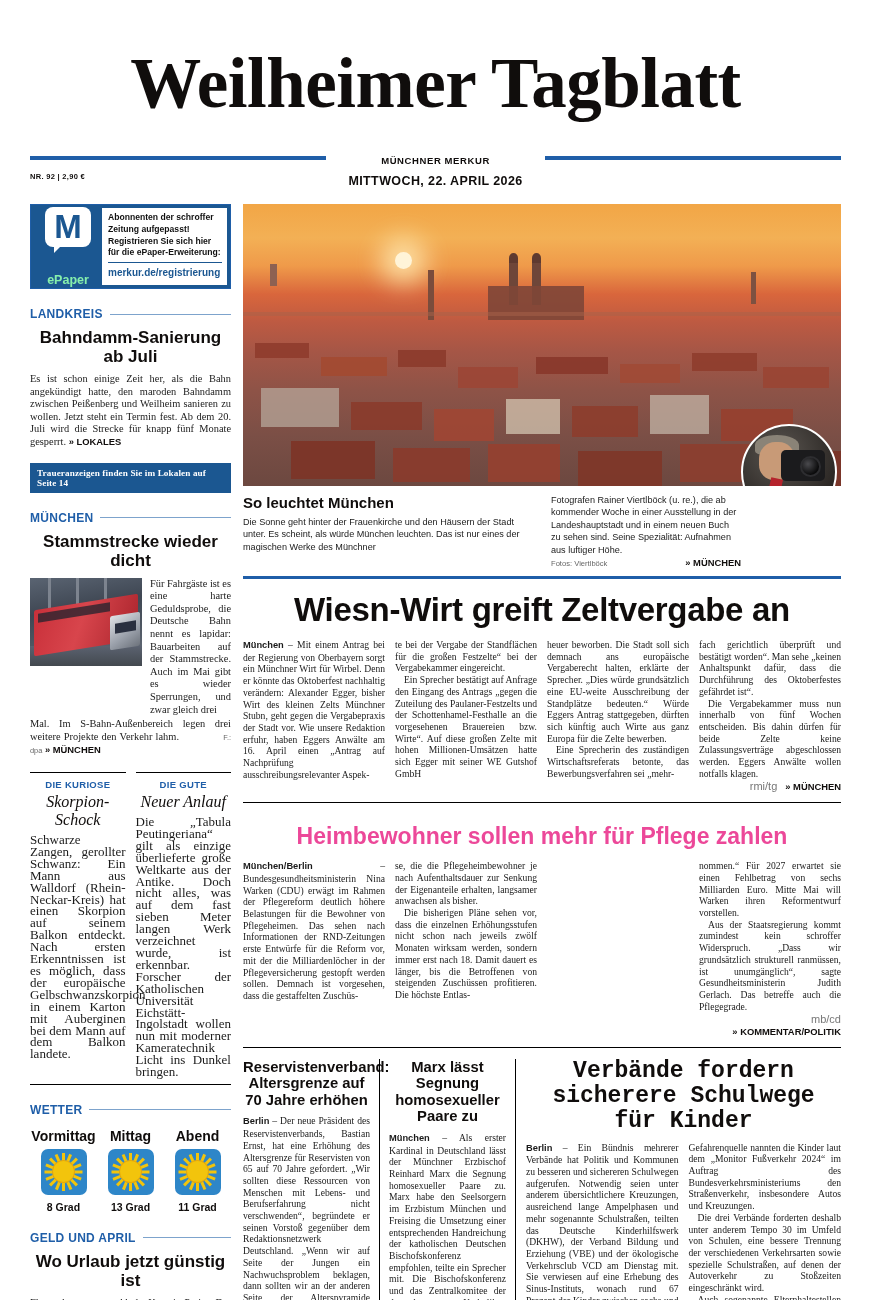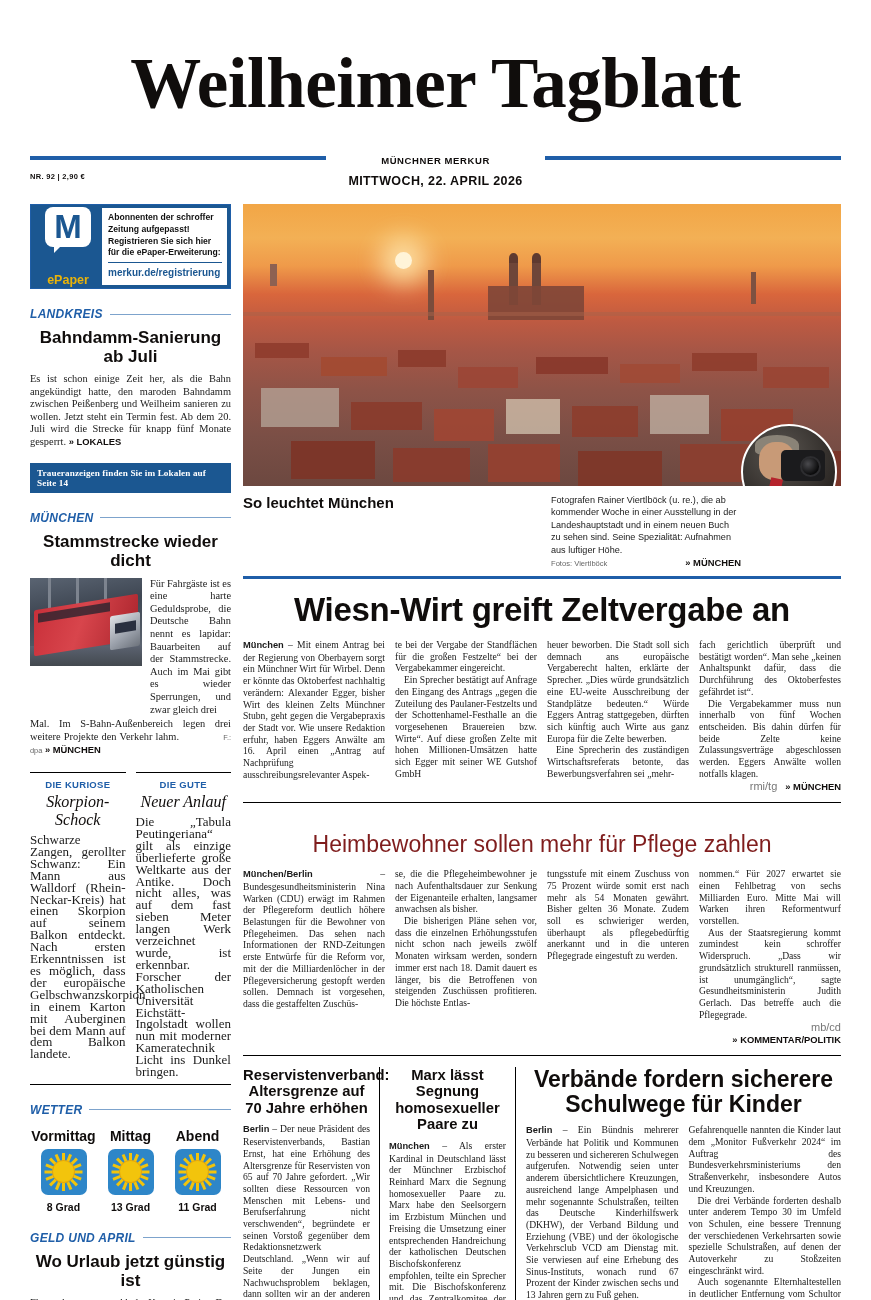--- a/index.html
+++ b/index.html
@@ -66,38 +66,38 @@
     width: 46px; height: 42px; background: #fff; border-radius: 8px;
     color: #1b5791; font-family: "Liberation Sans", sans-serif; font-weight: bold;
     font-size: 33px; line-height: 40px; text-align: center; position: relative;
   }
   .epaper-m::after {
     content: ""; position: absolute; bottom: -6px; left: 9px;
     border-left: 8px solid #fff; border-bottom: 8px solid transparent;
   }
   .epaper-logo-text {
     font-family: "Liberation Sans", sans-serif; font-weight: bold;
-    font-size: 12.5px; margin-top: 26px; color: #eab308;
+    font-size: 12.5px; margin-top: 26px; color: #86efac;
   }
   .epaper-body { flex: 1 1 auto; background: #fff; padding: 4px 5px 0 6px; }
   .epaper-lines {
     font-family: "Liberation Sans", sans-serif; font-weight: bold;
     font-size: 8.6px; line-height: 11.8px; color: #111;
   }
   .epaper-url {
     font-family: "Liberation Sans", sans-serif; font-weight: bold;
     font-size: 10px; color: #1b5791; margin-top: 3px;
     border-top: 1px solid #1b5791; padding-top: 4px;
   }
 
   
   .sec-head { display: flex; align-items: center; gap: 7px; margin-top: 18px; }
   .sec-head .label {
     font-family: "Liberation Sans", sans-serif; font-weight: bold;
-    font-size: 12px; letter-spacing: 0.3px; color: #1f5ea8; white-space: nowrap; font-style: italic;
+    font-size: 12px; letter-spacing: 0.3px; color: #1f5ea8; white-space: nowrap;
   }
   .sec-head .rule { flex: 1 1 auto; height: 1px; background: #7da3cc; }
 
   .hl {
     font-family: "Liberation Sans", sans-serif; font-weight: bold;
     color: #100d0c; text-align: center; line-height: 1.12;
   }
   .hl-sm { font-size: 17px; margin-top: 7px; }
 
   .body-txt {
@@ -305,35 +305,35 @@
   }
   .art-txt b { font-family: "Liberation Sans", sans-serif; font-size: 9.3px; }
   .art-txt p { margin-top: 0; text-indent: 9px; }
   .art-txt p:first-child { text-indent: 0; }
   .art-end { display: flex; align-items: baseline; gap: 8px; justify-content: flex-end; margin-top: 2px; }
   .art-end .sig { font-family: "Liberation Sans", sans-serif; font-size: 11px; color: #777; }
   .art-end .ref2 { font-family: "Liberation Sans", sans-serif; font-weight: bold;
     font-size: 9.4px; color: #100d0c; }
 
   .mid-hl {
-    font-family: "Liberation Sans", sans-serif; font-weight: normal;
-    font-size: 23px; text-align: center; color: #7f1d1d; margin-top: 28px;
+    font-family: "Liberation Sans", sans-serif; font-weight: bold;
+    font-size: 23px; text-align: center; color: #ec4899; margin-top: 20px;
   }
 
   
   .bot-wrap { display: flex; margin-top: 11px; }
   .bot-a { width: 136px; flex: 0 0 136px; padding-right: 9px; }
   .bot-b { width: 136px; flex: 0 0 136px; padding: 0 9px; border-left: 1px solid #000; }
   .bot-c { flex: 1 1 auto; padding-left: 10px; border-left: 1px solid #000; }
   .bot-hl {
     font-family: "Liberation Sans", sans-serif; font-weight: bold;
     font-size: 14.8px; line-height: 1.12; text-align: center; color: #100d0c;
   }
   .bot-hl-big {
-    font-family: Liberation Sans, sans-serif; font-weight: bold;
+    font-family: Liberation Mono, monospace; font-weight: bold;
     font-size: 23px; line-height: 1.1; text-align: center; color: #100d0c;
   }
   .bot-txt {
     font-family: "Liberation Serif", serif; font-size: 9.6px;
     line-height: 11.7px; text-align: justify; color: #1a1a1a; margin-top: 7px; hyphens: auto;
   }
   .bot-txt b { font-family: "Liberation Sans", sans-serif; font-size: 9.3px; }
   .bot-txt p { text-indent: 9px; }
   .bot-txt p:first-child { text-indent: 0; }
   .bot-c-cols { display: flex; gap: 10px; margin-top: 7px; }
@@ -526,20 +526,21 @@
             <div class="photog-strap"></div>
             <div class="photog-cam"></div>
             <div class="photog-lens"></div>
           </div>
         </div>
       </div>
 
       <div class="hero-cap">
         <div class="cap-left">
           <div class="cap-title">So leuchtet München</div>
+          <div class="cap-txt">Die Sonne geht hinter der Frauenkirche und den Häusern der Stadt unter. Es scheint, als würde München leuchten. Das ist nur eines der magischen Werke des Münchner</div>
         </div>
         <div class="cap-right">
           <div class="cap-txt" style="margin-top:0">Fotografen Rainer Viertlböck (u. re.), die ab kommender Woche in einer Ausstellung in der Landeshauptstadt und in einem neuen Buch zu sehen sind. Seine Spezialität: Aufnahmen aus luftiger Höhe.</div>
           <div class="cap-foot">
             <span class="cap-credit">Fotos: Viertlböck</span>
             <span class="cap-ref">» MÜNCHEN</span>
           </div>
         </div>
       </div>
 
@@ -574,21 +575,20 @@
       <div class="mid-hl">Heimbewohner sollen mehr für Pflege zahlen</div>
       <div class="art-cols-4">
         <div class="art-txt">
           <p><b>München/Berlin</b> <span>– Bundesgesundheitsministerin Nina Warken (CDU) erwägt im Rahmen der Pflegereform deutlich höhere Belastungen für die Bewohner von Pflegeheimen. Das sehen nach Informationen der RND-Zeitungen erste Entwürfe für die Reform vor, mit der die Milliardenlöcher in der Pflegeversicherung gestopft werden sollen. Demnach ist vorgesehen, dass die gestaffelten Zuschüs-</span></p>
         </div>
         <div class="art-txt">
           <p>se, die die Pflegeheimbewohner je nach Aufenthaltsdauer zur Senkung der Eigenanteile erhalten, langsamer anwachsen als bisher.</p>
           <p>Die bisherigen Pläne sehen vor, dass die einzelnen Erhöhungsstufen nicht schon nach jeweils zwölf Monaten wirksam werden, sondern immer erst nach 18. Damit dauert es länger, bis die Betroffenen von steigenden Zuschüssen profitieren. Die höchste Entlas-</p>
         </div>
         <div class="art-txt">
-          <p>tungsstufe mit einem Zuschuss von 75 Prozent würde somit erst nach mehr als 54 Monaten gewährt. Bisher gelten 36 Monate. Zudem soll es schwieriger werden, überhaupt als pflegebedürftig anerkannt und in die unteren Pflegegrade eingestuft zu werden.</p>
         </div>
         <div class="art-txt">
           <p>nommen.“ Für 2027 erwartet sie einen Fehlbetrag von sechs Milliarden Euro. Mitte Mai will Warken ihren Reformentwurf vorstellen.</p>
           <p>Aus der Staatsregierung kommt zumindest kein schroffer Widerspruch. „Dass wir grundsätzlich strukturell ranmüssen, ist unumgänglich“, sagte Gesundheitsministerin Judith Gerlach. Das betreffe auch die Pflegegrade.</p>
           <div class="art-end">
             <span class="sig">mb/cd</span>
           </div>
           <div class="art-end" style="margin-top:0">
             <span class="ref2">» KOMMENTAR/POLITIK</span>
           </div>

